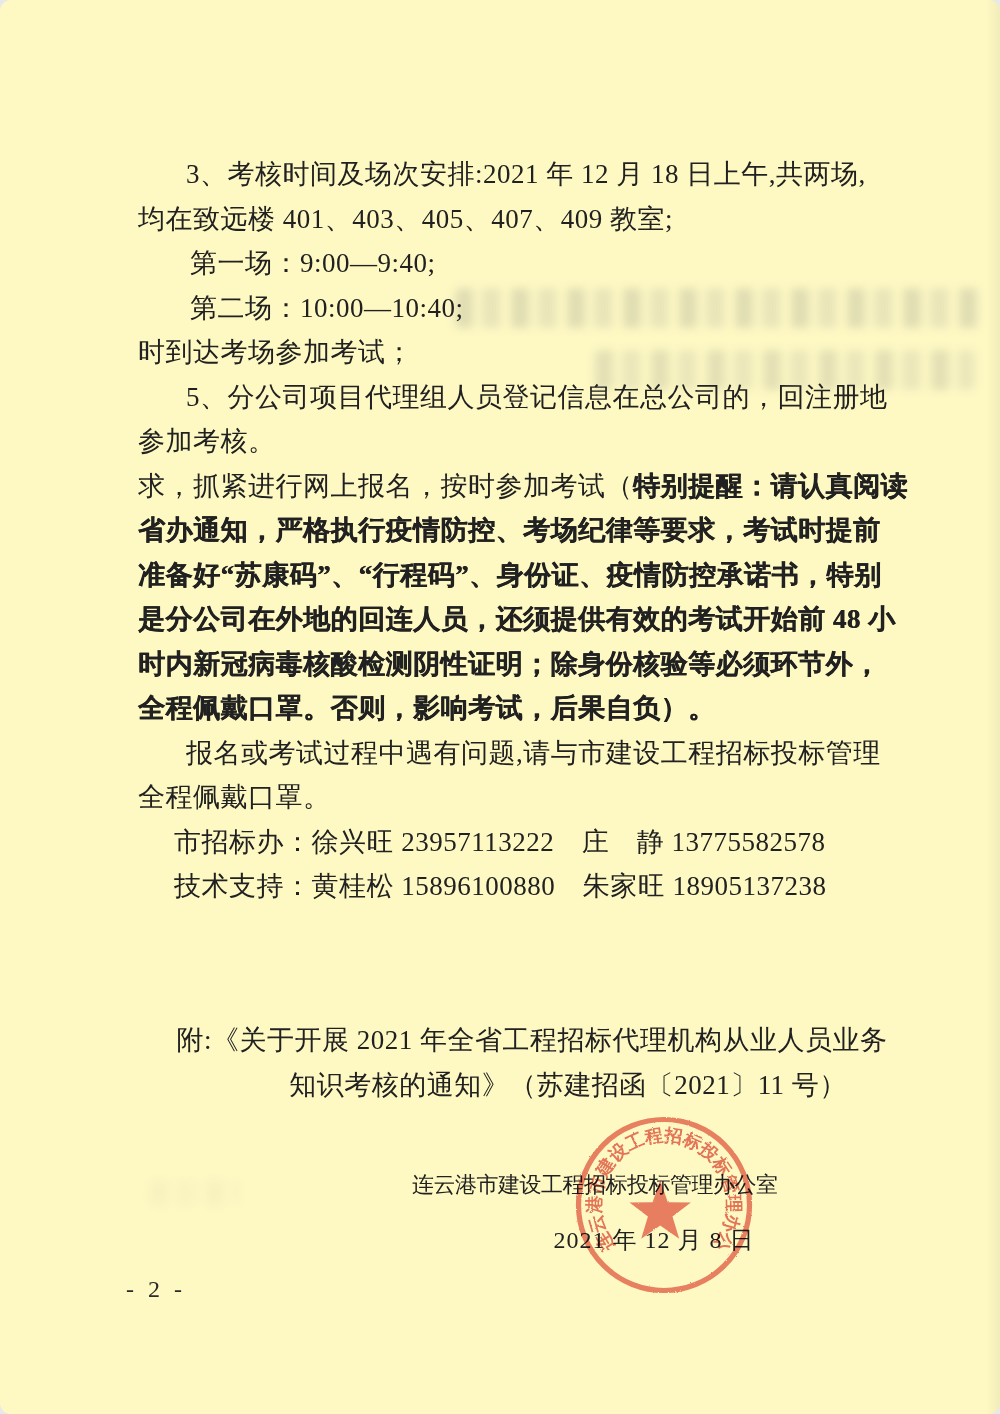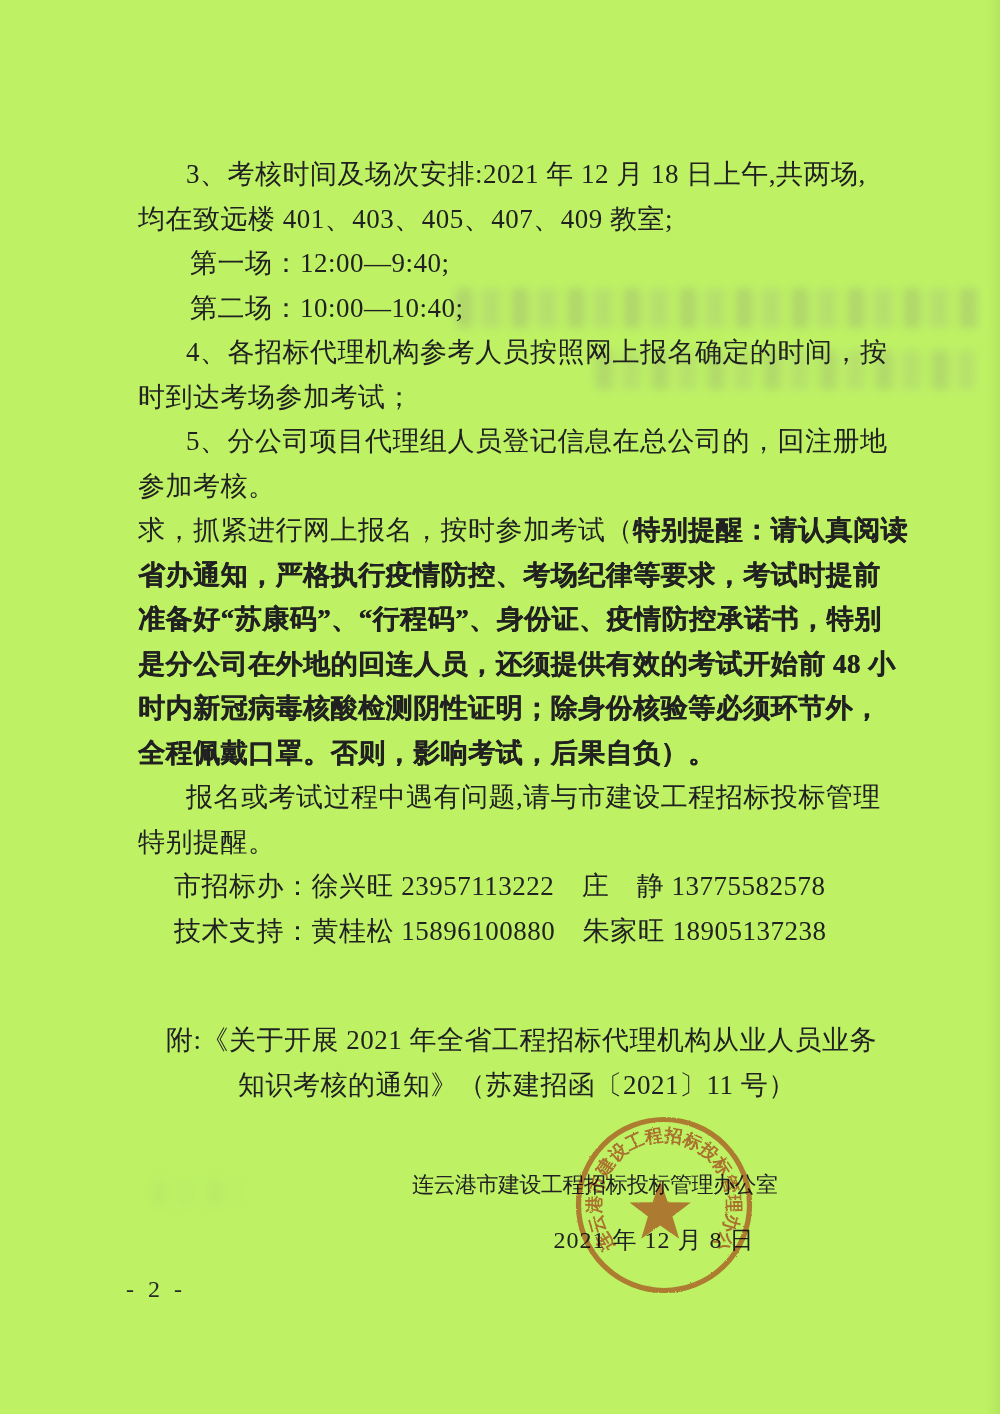--- a/index.html
+++ b/index.html
@@ -1,42 +1,43 @@
 <!DOCTYPE html>
 <html><head>
 <meta charset="utf-8">
 <style>
   html,body{margin:0;padding:0;background:#e8e8e8;}
   .page{
     position:relative;
     width:1000px;height:1414px;
     margin:0 auto;
-    background:#bef264;
+    background:#fef9c3;
     overflow:hidden;
     font-family:"Liberation Serif","DejaVu Serif",serif;
     color:#212121;
+    border-radius:11px;
   }
   
   .page::after{
     content:"";position:absolute;top:0;right:0;width:14px;height:100%;
     background:linear-gradient(to right,rgba(0,0,0,0),rgba(0,0,0,0.05));
     pointer-events:none;
   }
   
   .body{
     position:absolute;left:138px;top:152px;width:740px;
     font-size:27px;line-height:44.5px;
     letter-spacing:0.5px;
   }
   .line{white-space:nowrap;height:44.5px;}
   .seg-b{font-weight:bold;text-shadow:0.4px 0 currentColor;}
   
   .attachment{
     position:absolute;left:138px;top:1018px;width:760px;
-    font-size:27px;line-height:44.5px;letter-spacing:0.5px;
+    font-size:27px;line-height:44.5px;letter-spacing:0.5px;text-align:center;
   }
   
   .signature{position:absolute;left:412px;top:1167px;width:456px;}
   .sig-org{
     font-size:22px;line-height:36px;letter-spacing:-0.5px;
     white-space:nowrap;
   }
   .sig-date{
     margin-top:20px;font-size:24px;line-height:34px;
     text-align:center;letter-spacing:1px;
@@ -71,34 +72,33 @@
 
 <div class="page">
 
   <div class="smudge s1"></div>
   <div class="smudge s2"></div>
   <div class="smudge s3"></div>
 
   <div id="body-lines" class="body">
       <div class="line" style="padding-left: 48px;"><span class="seg">3、考核时间及场次安排:2021 年 12 月 18 日上午,共两场,</span></div>
       <div class="line" style="padding-left: 0px;"><span class="seg">均在致远楼 401、403、405、407、409 教室;</span></div>
-      <div class="line" style="padding-left: 52px;"><span class="seg">第一场：12:00—9:40;</span></div>
+      <div class="line" style="padding-left: 52px;"><span class="seg">第一场：9:00—9:40;</span></div>
       <div class="line" style="padding-left: 52px;"><span class="seg">第二场：10:00—10:40;</span></div>
-      <div class="line" style="padding-left: 48px;"><span class="seg">4、各招标代理机构参考人员按照网上报名确定的时间，按</span></div>
       <div class="line" style="padding-left: 0px;"><span class="seg">时到达考场参加考试；</span></div>
       <div class="line" style="padding-left: 48px;"><span class="seg">5、分公司项目代理组人员登记信息在总公司的，回注册地</span></div>
       <div class="line" style="padding-left: 0px;"><span class="seg">参加考核。</span></div>
       <div class="line" style="padding-left: 0px;"><span class="seg">求，抓紧进行网上报名，按时参加考试（</span><span class="seg-b">特别提醒：请认真阅读</span></div>
       <div class="line" style="padding-left: 0px;"><span class="seg-b">省办通知，严格执行疫情防控、考场纪律等要求，考试时提前</span></div>
       <div class="line" style="padding-left: 0px;"><span class="seg-b">准备好“苏康码”、“行程码”、身份证、疫情防控承诺书，特别</span></div>
       <div class="line" style="padding-left: 0px; text-align: center;"><span class="seg-b">是分公司在外地的回连人员，还须提供有效的考试开始前 48 小</span></div>
       <div class="line" style="padding-left: 0px;"><span class="seg-b">时内新冠病毒核酸检测阴性证明；除身份核验等必须环节外，</span></div>
       <div class="line" style="padding-left: 0px;"><span class="seg-b">全程佩戴口罩。否则，影响考试，后果自负）。</span></div>
       <div class="line" style="padding-left: 48px;"><span class="seg">报名或考试过程中遇有问题,请与市建设工程招标投标管理</span></div>
-      <div class="line" style="padding-left: 0px;"><span class="seg">特别提醒。</span></div>
+      <div class="line" style="padding-left: 0px;"><span class="seg">全程佩戴口罩。</span></div>
       <div class="line" style="padding-left: 36px;"><span class="seg">市招标办：徐兴旺 23957113222　庄　静 13775582578</span></div>
       <div class="line" style="padding-left: 36px;"><span class="seg">技术支持：黄桂松 15896100880　朱家旺 18905137238</span></div>
     </div>
 
   <div id="attachment" class="attachment">
       <div class="line" style="padding-left: 28px;">附:《关于开展 2021 年全省工程招标代理机构从业人员业务</div>
       <div class="line" style="padding-left: 100px;">知识考核的通知》（苏建招函〔2021〕11 号）</div>
     </div>
 
   <div class="signature">

